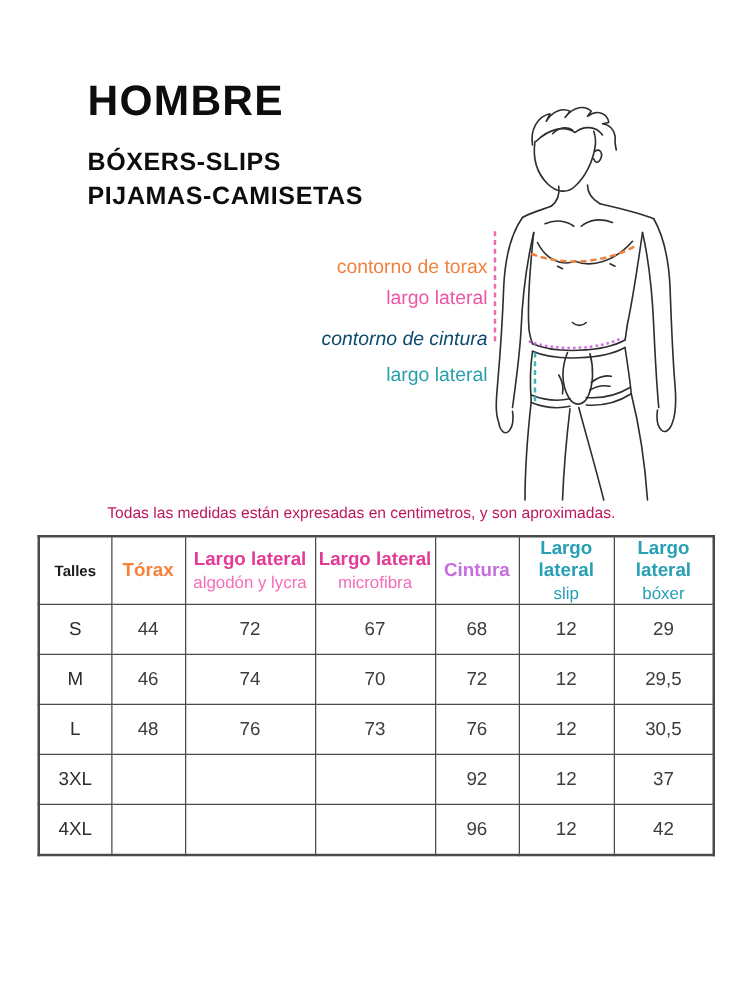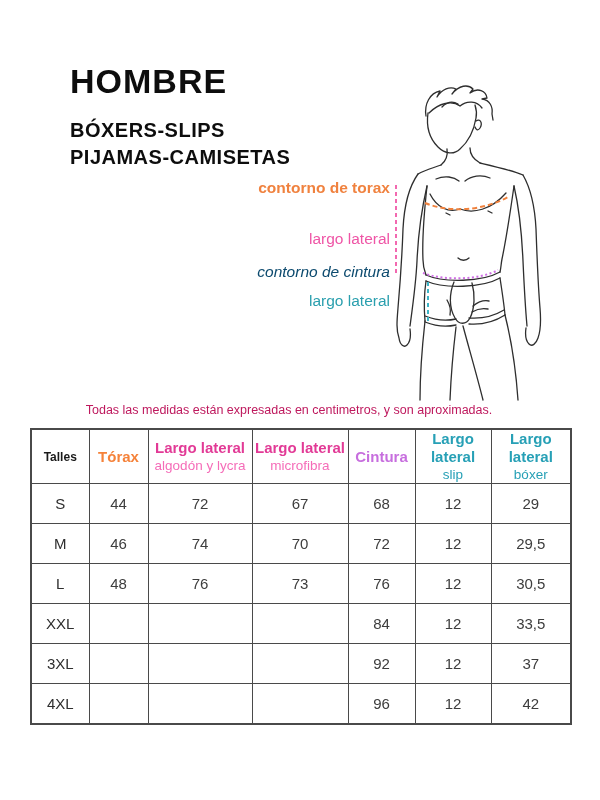--- a/index.html
+++ b/index.html
@@ -17,21 +17,21 @@
     letter-spacing:.5px;color:#0d0d0d;
   }
   .subtitle.l1{top:119px;}
   .subtitle.l2{top:146px;}
   
   .figure-svg{position:absolute;left:390px;top:82px;width:180px;height:320px;}
   .diag-label{
     position:absolute;right:210px;text-align:right;font-size:15.5px;
     line-height:20px;white-space:nowrap;
   }
-  .lab-torax{top:178px;color:#f0823f;font-weight:bold;}
+  .lab-torax{top:204px;color:#f0823f;}
   .lab-largo-pink{top:229px;color:#ef55a6;}
   .lab-cintura{top:262px;color:#0c4a6e;font-style:italic;}
   .lab-largo-teal{top:291px;color:#2a9fae;}
   
   .note{
     position:absolute;left:0;top:403px;width:578px;text-align:center;
     font-size:12.5px;color:#be185d;margin:0;
   }
   
   table.sizes{
@@ -193,29 +193,20 @@
       <tr>
         <th class="size">L</th>
         <td class="val">48</td>
         <td class="val">76</td>
         <td class="val">73</td>
         <td class="val">76</td>
         <td class="val">12</td>
         <td class="val">30,5</td>
       </tr>
       <tr>
-        <th class="size">XXL</th>
-        <td class="val"></td>
-        <td class="val"></td>
-        <td class="val"></td>
-        <td class="val">84</td>
-        <td class="val">12</td>
-        <td class="val">33,5</td>
-      </tr>
-      <tr>
         <th class="size">3XL</th>
         <td class="val"></td>
         <td class="val"></td>
         <td class="val"></td>
         <td class="val">92</td>
         <td class="val">12</td>
         <td class="val">37</td>
       </tr>
       <tr>
         <th class="size">4XL</th>

